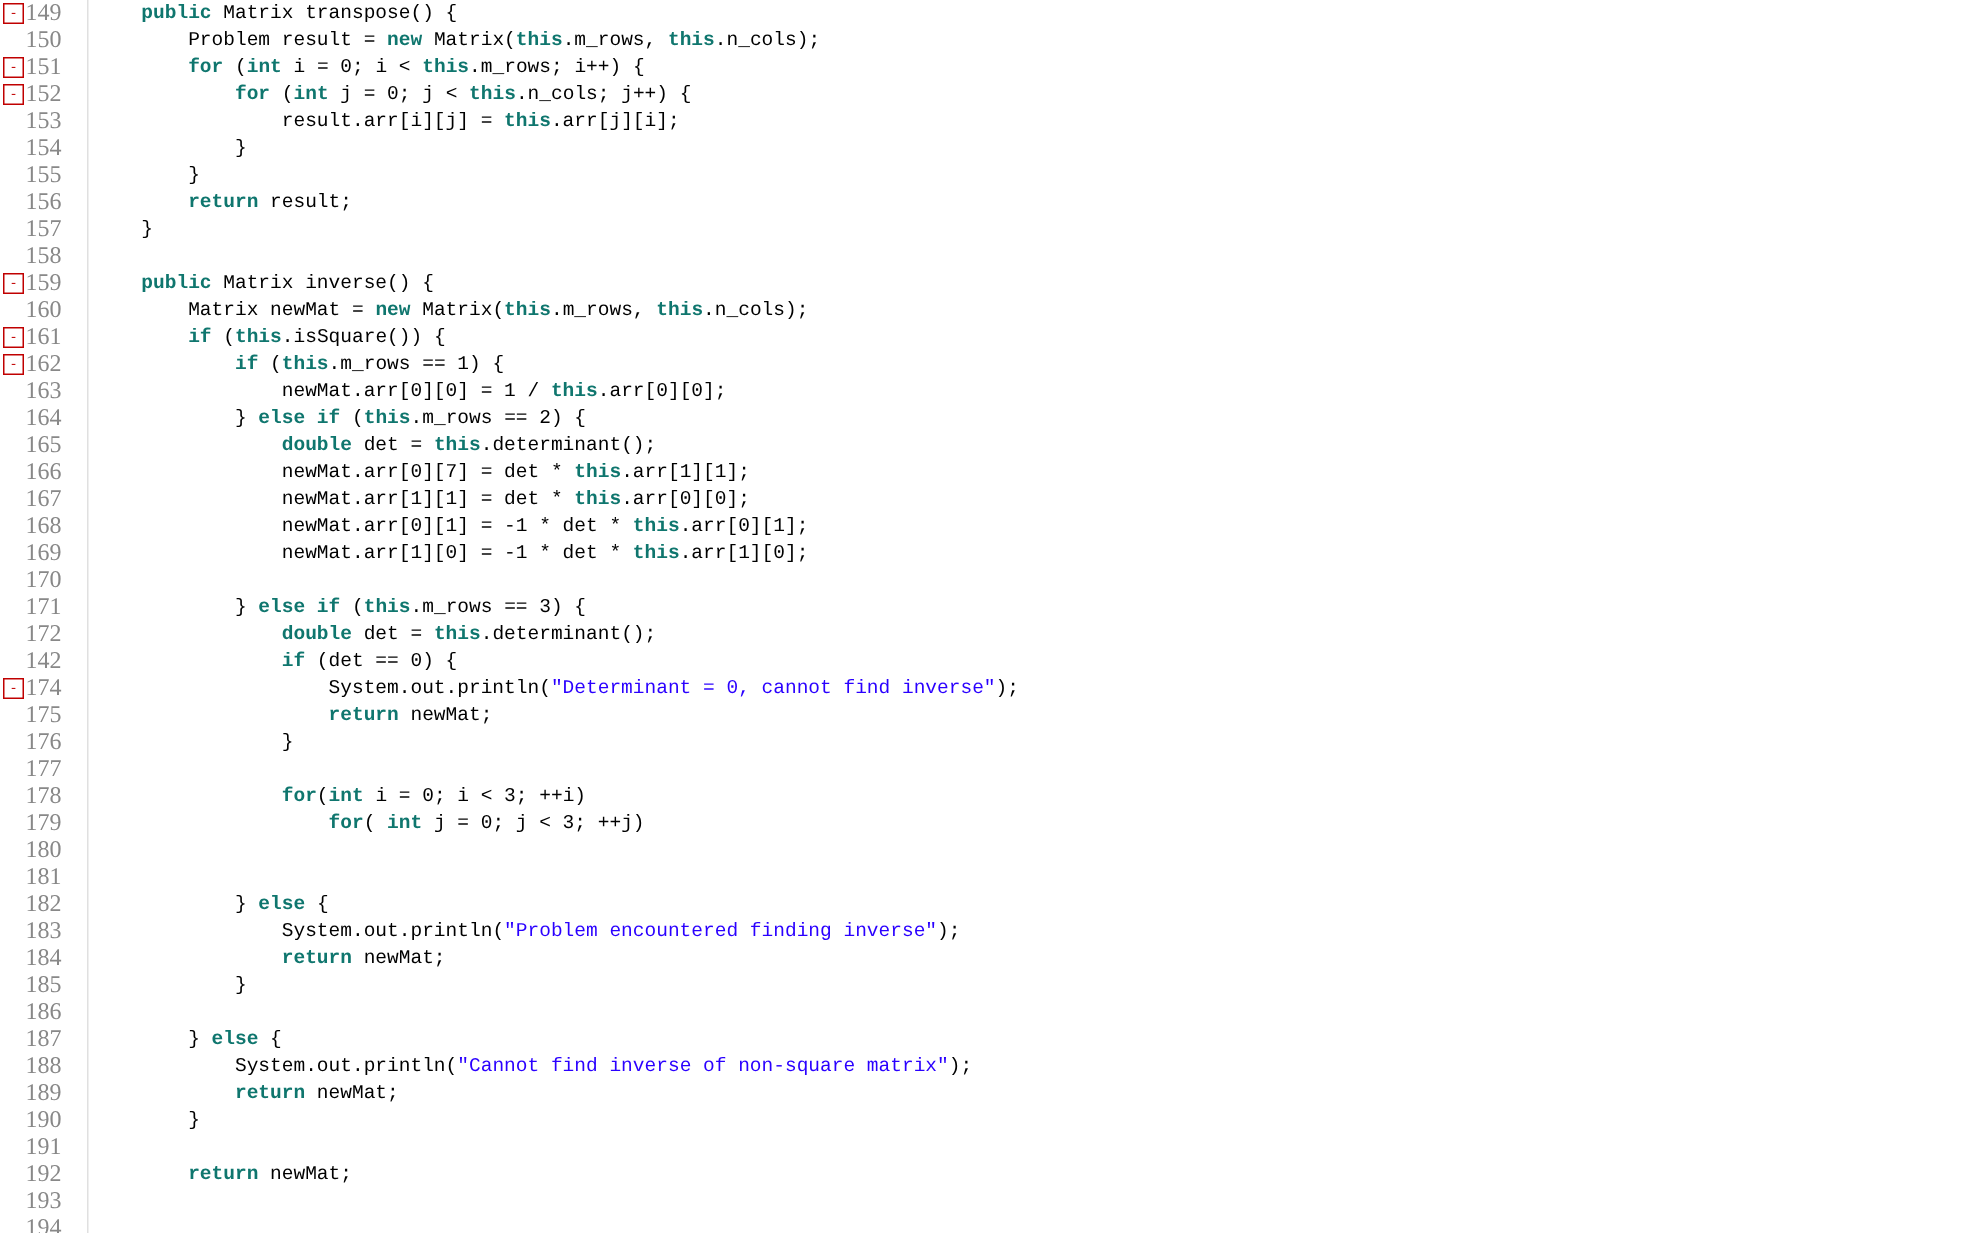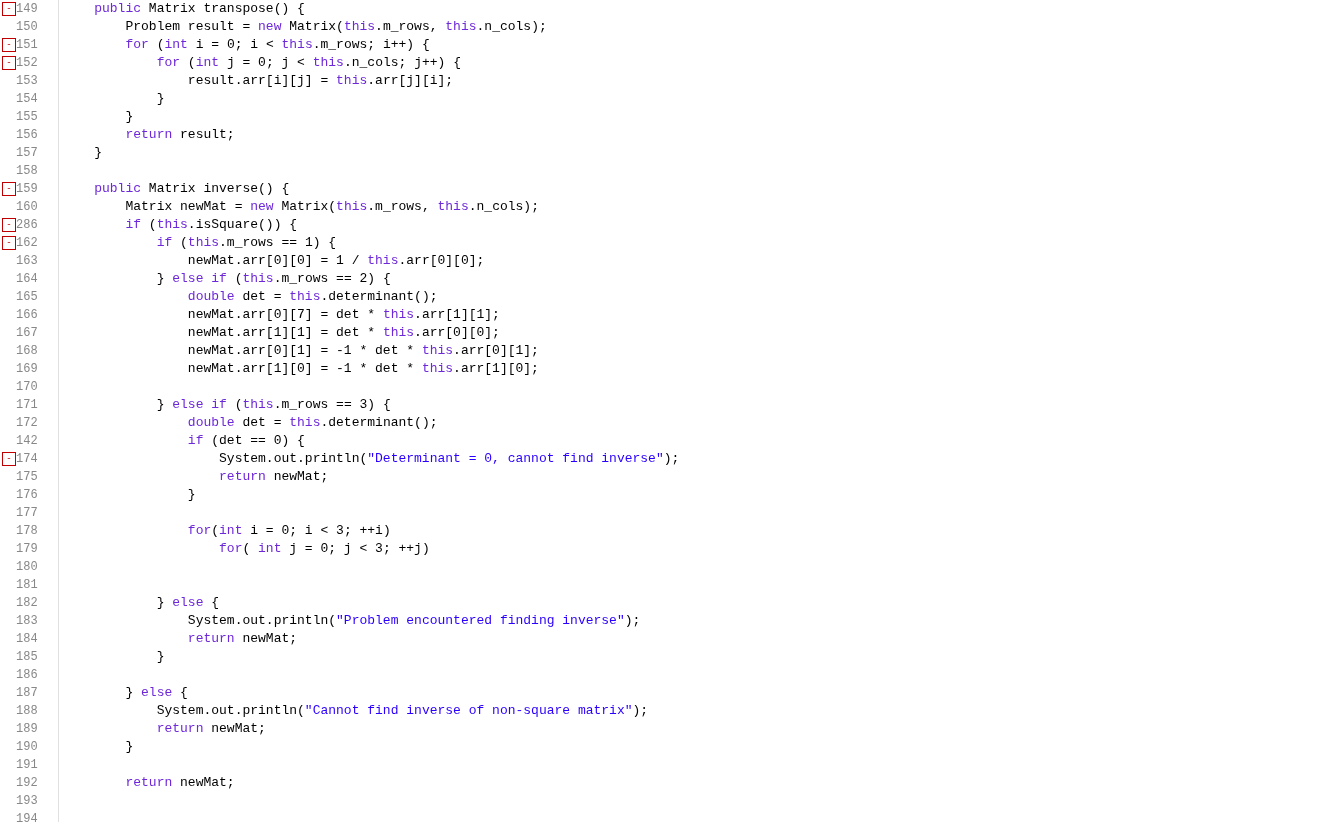--- a/index.html
+++ b/index.html
@@ -43,26 +43,27 @@
       color: #c00000;
       cursor: pointer;
       margin-left: 2px;
       flex-shrink: 0;
     }
     .fold-icon.hidden {
       visibility: hidden;
     }
     .line-num {
       width: 32px;
-      text-align: left;
+      text-align: center;
       padding-right: 6px;
       color: #888888;
-      font-size: 12px;
+      font-size: 16px;
       user-select: none;
       flex-shrink: 0;
+      font-family: Liberation Serif, serif;
     }
     .fold-line {
       width: 10px;
       flex-shrink: 0;
       position: relative;
     }
     .fold-line.vline::before {
       content: '';
       position: absolute;
       left: 4px;
@@ -77,21 +78,21 @@
       overflow-y: hidden;
       padding-left: 4px;
     }
     .code-line {
       height: 18px;
       white-space: pre;
       display: flex;
       align-items: center;
     }
     
-    .kw { color: #6d28d9; font-weight: normal; } 
+    .kw { color: #0f766e; font-weight: bold; } 
     .str { color: #2a00ff; } 
     .plain { color: #000000; }
   </style>
 </head>
 <body>
 
 <div class="code-container">
   <div class="gutter" id="gutter">
       <div class="line-row">
         <div class="fold-icon">-</div>
@@ -148,21 +149,21 @@
         <div class="line-num">159</div>
         <div class="fold-line vline"></div>
       </div>
       <div class="line-row">
         <div class="fold-icon hidden"></div>
         <div class="line-num">160</div>
         <div class="fold-line vline"></div>
       </div>
       <div class="line-row">
         <div class="fold-icon">-</div>
-        <div class="line-num">286</div>
+        <div class="line-num">161</div>
         <div class="fold-line vline"></div>
       </div>
       <div class="line-row">
         <div class="fold-icon">-</div>
         <div class="line-num">162</div>
         <div class="fold-line vline"></div>
       </div>
       <div class="line-row">
         <div class="fold-icon hidden"></div>
         <div class="line-num">163</div>

